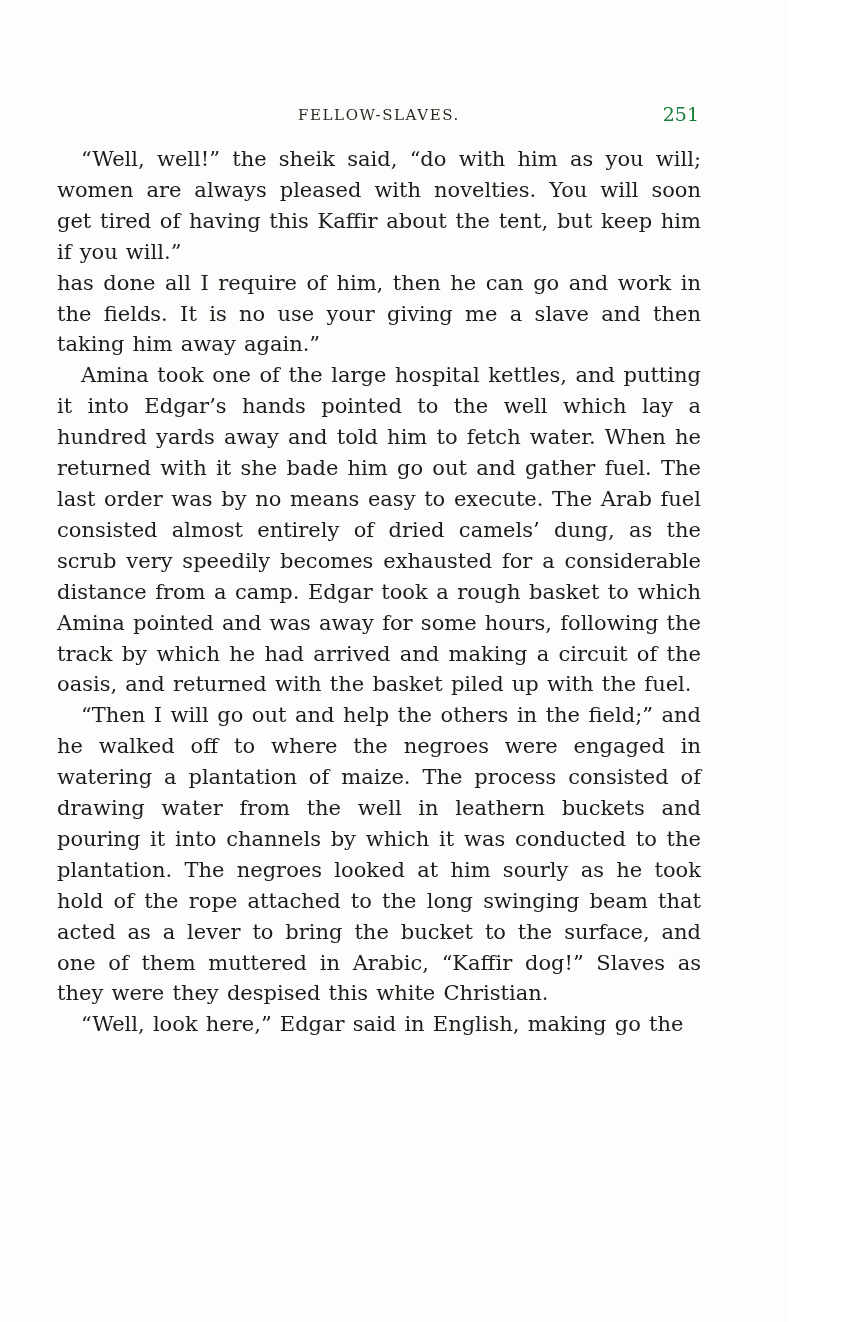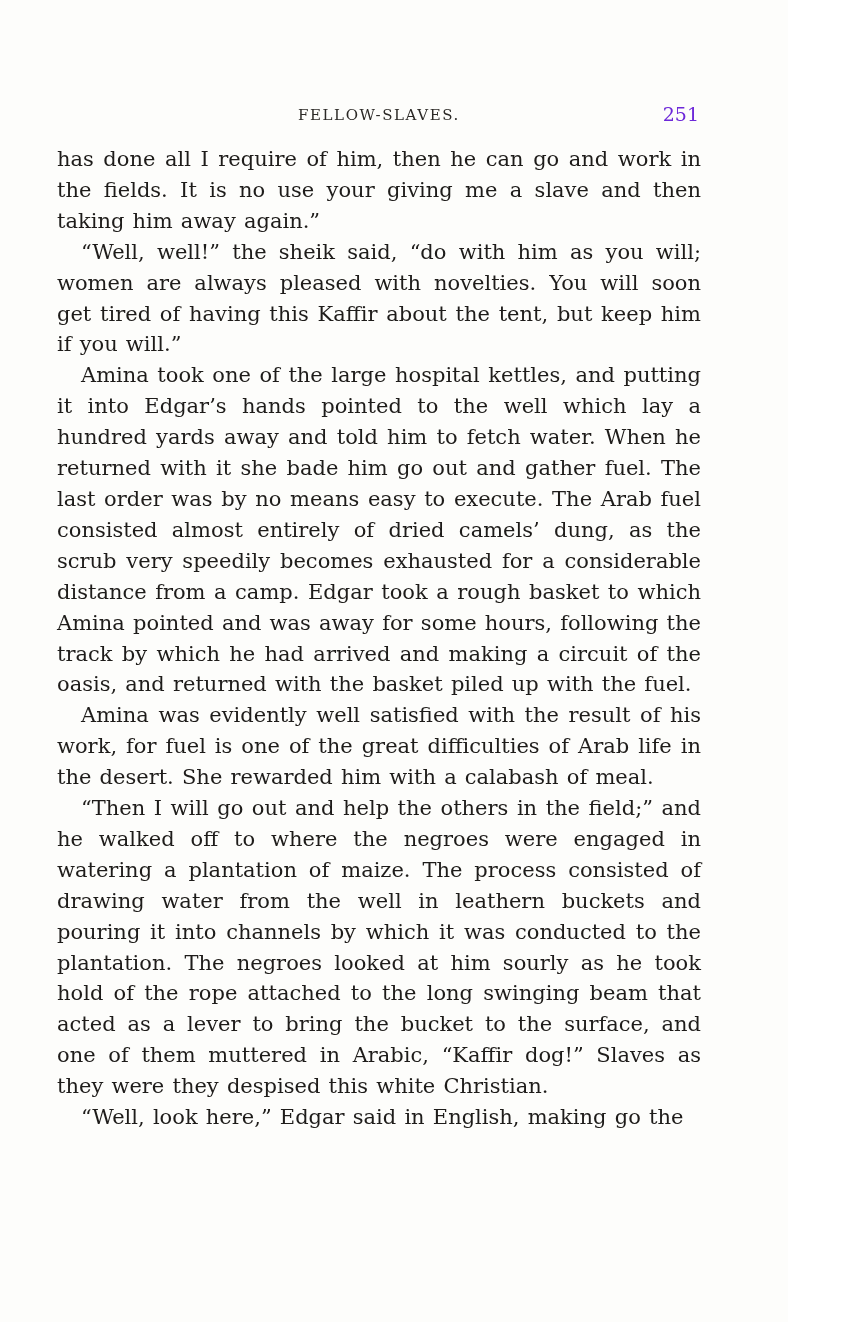--- a/index.html
+++ b/index.html
@@ -30,21 +30,21 @@
     letter-spacing: 1.6px;
     font-weight: 400;
     color: #2b2926;
     padding-top: 3px;
   }
   .page-number {
     position: absolute;
     right: 2px;
     top: 0;
     font-size: 19px;
-    color: #6d28d9;
+    color: #15803d;
   }
   .body-text p.para {
     margin: 0;
     text-align: justify;
     font-size: 21px;
     line-height: 30.9px;
     word-spacing: 1.5px;
   }
   .body-text p.para.indent {
     text-indent: 24px;
@@ -52,20 +52,19 @@
 </style>
 </head>
 <body>
 
 <div class="page">
   <div class="header">
     <span class="running-title">FELLOW-SLAVES.</span>
     <span class="page-number">251</span>
   </div>
   <div class="body-text">
+      <p class="para indent">“Well, well!” the sheik said, “do with him as you will; women are always pleased with novelties.  You will soon get tired of having this Kaffir about the tent, but keep him if you will.”</p>
       <p class="para">has done all I require of him, then he can go and work in the fields.  It is no use your giving me a slave and then taking him away again.”</p>
-      <p class="para indent">“Well, well!” the sheik said, “do with him as you will; women are always pleased with novelties.  You will soon get tired of having this Kaffir about the tent, but keep him if you will.”</p>
       <p class="para indent">Amina took one of the large hospital kettles, and putting it into Edgar’s hands pointed to the well which lay a hundred yards away and told him to fetch water.  When he returned with it she bade him go out and gather fuel.  The last order was by no means easy to execute.  The Arab fuel consisted almost entirely of dried camels’ dung, as the scrub very speedily becomes exhausted for a considerable distance from a camp.  Edgar took a rough basket to which Amina pointed and was away for some hours, following the track by which he had arrived and making a circuit of the oasis, and returned with the basket piled up with the fuel.</p>
-      <p class="para indent">Amina was evidently well satisfied with the result of his work, for fuel is one of the great difficulties of Arab life in the desert.  She rewarded him with a calabash of meal.</p>
       <p class="para indent">“Then I will go out and help the others in the field;” and he walked off to where the negroes were engaged in watering a plantation of maize.  The process consisted of drawing water from the well in leathern buckets and pouring it into channels by which it was conducted to the plantation.  The negroes looked at him sourly as he took hold of the rope attached to the long swinging beam that acted as a lever to bring the bucket to the surface, and one of them muttered in Arabic, “Kaffir dog!”  Slaves as they were they despised this white Christian.</p>
       <p class="para indent">“Well, look here,” Edgar said in English, making go the</p>
     </div>
 </div>
 
 </body></html>

